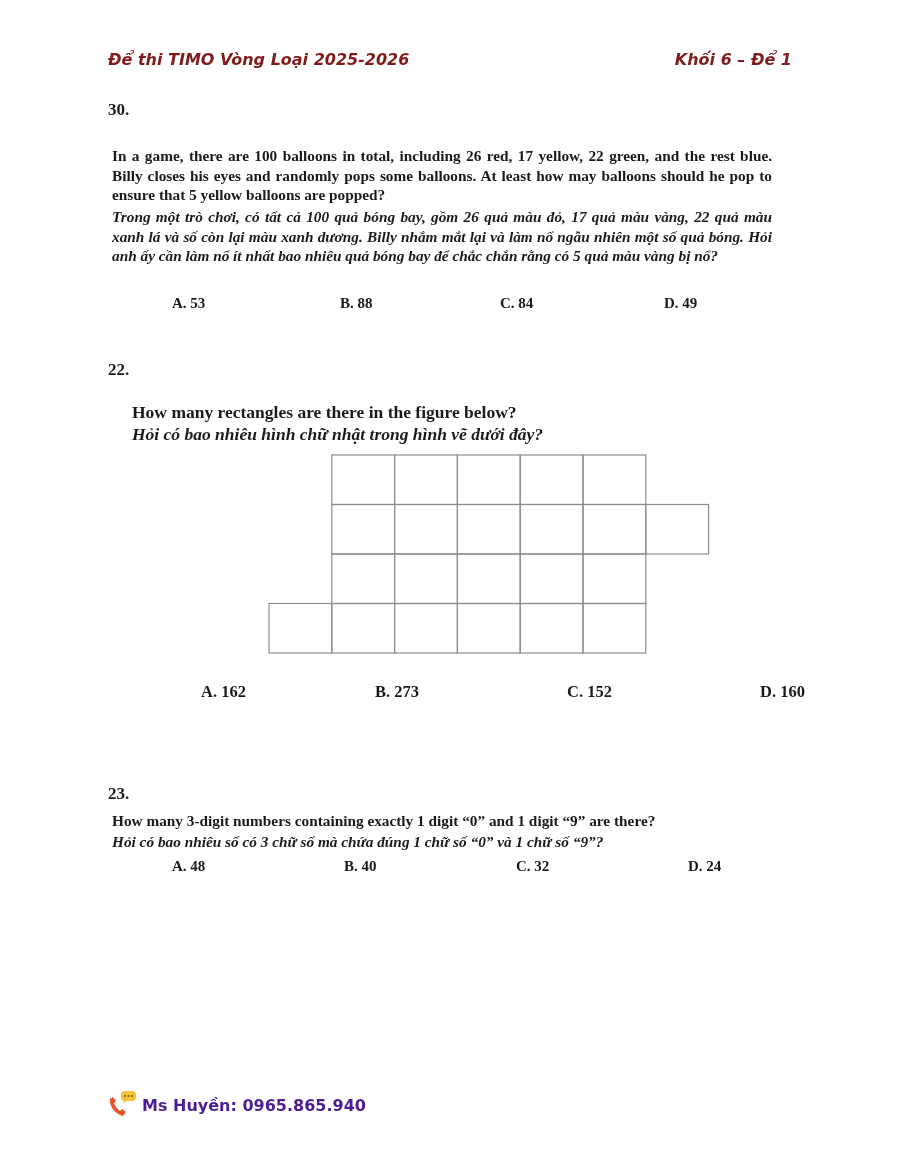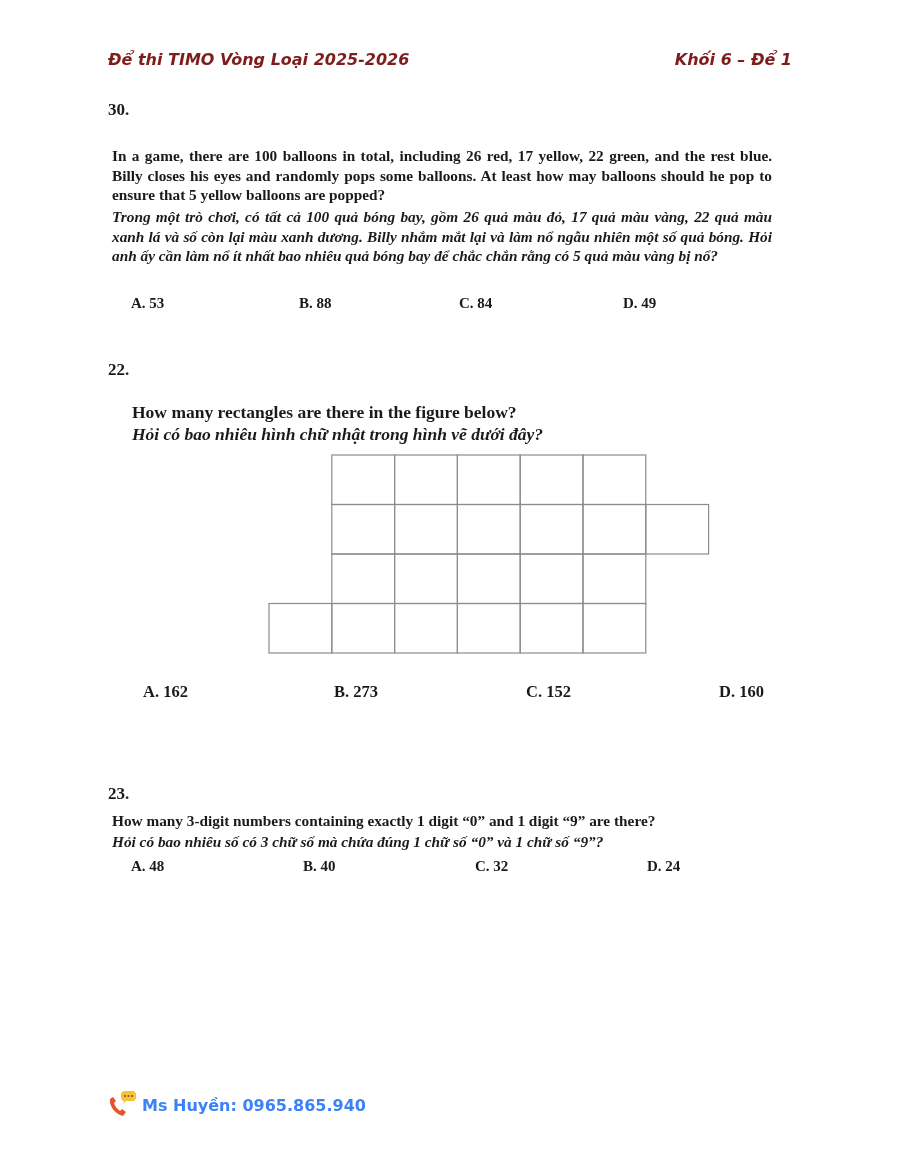--- a/index.html
+++ b/index.html
@@ -5,22 +5,22 @@
   html, body { margin: 0; padding: 0; background: #ffffff; }
   body { width: 900px; height: 1164px; position: relative; overflow: hidden; font-family: "DejaVu Serif", serif; color: #1a1a1a; }
   .hdr { position: absolute; top: 50px; font-family: "DejaVu Sans", sans-serif; font-weight: bold; font-style: italic; color: #7f1d1d; font-size: 16px; }
   .hdr-left { left: 108px; }
   .hdr-right { right: 108px; }
   .qnum { position: absolute; left: 108px; font-family: "Liberation Serif", serif; font-weight: bold; font-size: 17px; color: #1a1a1a; }
   .qtext { position: absolute; left: 112px; width: 660px; font-family: "Liberation Serif", serif; font-size: 15.3px; line-height: 19.5px; text-align: justify; }
   .qtext.en { font-weight: bold; }
   .qtext.vi { font-style: italic; font-weight: bold; }
   .opts { position: absolute; left: 131px; font-family: "Liberation Serif", serif; font-size: 15px; font-weight: bold; }
-  .opt { position: absolute; white-space: nowrap; }
-  .footer { position: absolute; left: 106px; top: 1090px; display: flex; align-items: center; font-family: "DejaVu Sans", sans-serif; font-weight: bold; font-size: 16px; color: #3b82f6; }
+  .opt { position: absolute; white-space: nowrap; margin-left: 41px; }
+  .footer { position: absolute; left: 106px; top: 1090px; display: flex; align-items: center; font-family: "DejaVu Sans", sans-serif; font-weight: bold; font-size: 16px; color: #4c1d95; }
   .phone-icon { width: 34px; height: 30px; position: relative; margin-right: 2px; }
   svg.grid line, svg.grid rect { stroke: #8c8c8c; stroke-width: 1.2; fill: none; }
 </style>
 </head>
 <body>
 
 <div class="hdr hdr-left">Để thi TIMO Vòng Loại 2025-2026</div>
 <div class="hdr hdr-right">Khối 6 – Để 1</div>
 
 <div class="qnum" style="top:100px;">30.</div>
@@ -58,21 +58,21 @@
       <rect x="1" y="153.5" width="62.8" height="49.5"></rect>
       <rect x="63.8" y="153.5" width="62.8" height="49.5"></rect>
       <rect x="126.6" y="153.5" width="62.8" height="49.5"></rect>
       <rect x="189.39999999999998" y="153.5" width="62.8" height="49.5"></rect>
       <rect x="252.2" y="153.5" width="62.8" height="49.5"></rect>
       <rect x="315" y="153.5" width="62.8" height="49.5"></rect>
     </g>
 </svg>
 
 <div class="opts" style="top:682px; left:143px; font-size:16.5px;">
-  <span class="opt" style="left:0px;">A. 162</span>
+  <span class="opt" style="left:17px;">A. 162</span>
   <span class="opt" style="left:191px;">B. 273</span>
   <span class="opt" style="left:383px;">C. 152</span>
   <span class="opt" style="left:576px;">D. 160</span>
 </div>
 
 <div class="qnum" style="top:784px;">23.</div>
 <div class="qtext en" style="top:811px; width:680px; text-align:left;">How many 3-digit numbers containing exactly 1 digit “0” and 1 digit “9” are there?</div>
 <div class="qtext vi" style="top:832px; text-align:left;">Hỏi có bao nhiêu số có 3 chữ số mà chứa đúng 1 chữ số “0” và 1 chữ số “9”?</div>
 <div class="opts" style="top:858px;">
   <span class="opt" style="left:0px;">A. 48</span>

